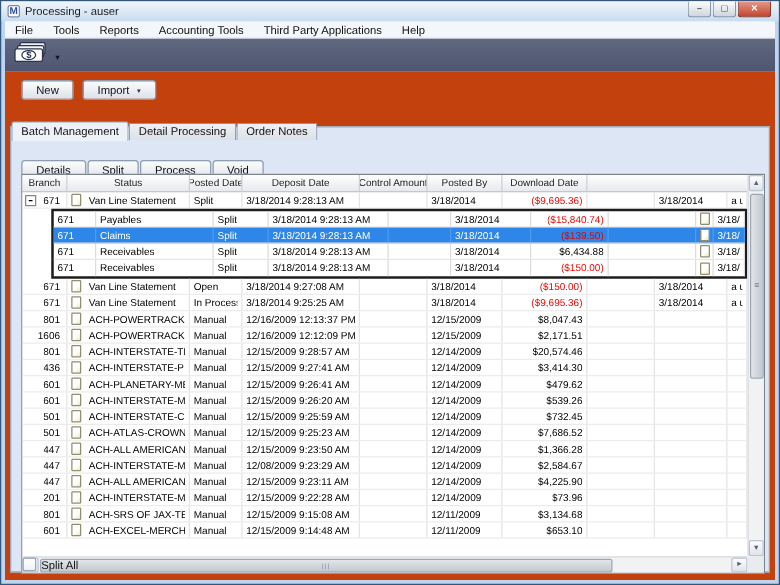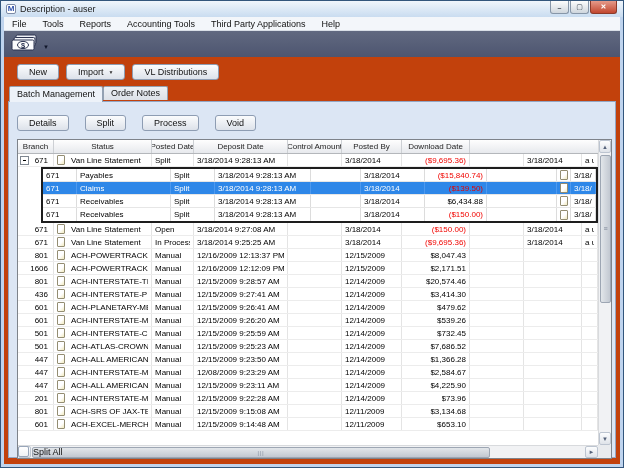--- a/index.html
+++ b/index.html
@@ -27,26 +27,26 @@
   .moneybtn{display:flex;align-items:center}
   .tcaret::before{content:"▼";font-size:6px;color:#10162a;margin-left:4px}
 
   
   .content{position:absolute;left:3px;right:3px;top:56px;bottom:3px;background:#c2410c}
   .topbtns{position:absolute;left:13px;top:7px;display:flex;gap:7px}
   .btn{appearance:none;font-family:"Liberation Sans",sans-serif;font-size:9px;height:16px;padding:1px 11px;background:linear-gradient(#fbfcfd,#dde2ea);border:1px solid #8e9db3;border-radius:3px;color:#111;white-space:nowrap}
   .bcaret::before{content:"▼";font-size:5px;color:#333;margin-left:5px;vertical-align:1px}
 
   
-  .tabstrip{position:absolute;left:5px;top:29px;height:16px;display:flex;align-items:flex-start;z-index:3}
+  .tabstrip{position:absolute;left:5px;top:40px;height:16px;display:flex;align-items:center;z-index:3}
   .tab{font-size:9px;height:14px;padding:1px 7px 0;border:1px solid #93a1b2;border-bottom:none;border-radius:2px 2px 0 0;background:linear-gradient(#eef1f5,#dce1e8);color:#111;white-space:nowrap}
   .tab.active{background:#edf2f9;height:16px;padding-top:2px;position:relative;z-index:4}
 
   .tabpanel{position:absolute;left:4px;right:4px;top:44px;bottom:6px;background:#dce6f4;border:1px solid #93a6c4}
-  .gridbtns{position:absolute;left:8px;top:13px;display:flex;gap:16px}
+  .gridbtns{position:absolute;left:8px;top:26px;display:flex;gap:1px}
   .depositbtn{position:absolute;right:7px;top:11px}
 
   
   .grid{position:absolute;left:8px;top:37px;width:595px;height:320px;border:1px solid #7e838a;background:#fff;font-size:8px}
   .ghead{position:absolute;left:0;top:0;right:13px;height:14px;display:grid;grid-template-columns:36px 98px 42px 94px 54px 60px 68px 54px 58px 1fr;background:linear-gradient(#fefefe,#e7e9ed);border-bottom:1px solid #b4b7bb}
   .hcell{border-right:1px solid #cdd0d4;display:flex;align-items:center;justify-content:center;color:#1d1d1d;overflow:hidden;white-space:nowrap}
   .hcell:last-child{border-right:none}
   .sorticon::before{content:"▽";font-size:6px;color:#99a1ac;margin-left:3px}
 
   .gbody{position:absolute;left:0;top:14px;right:13px;bottom:13px;overflow:hidden;background:#fff}
@@ -88,21 +88,21 @@
   .showall{position:absolute;left:9px;top:344px;display:flex;align-items:center;gap:4px;font-size:9px;color:#111}
   .checkbox{width:11px;height:11px;background:linear-gradient(#fff,#eef1f5);border:1px solid #98a6ba;border-radius:2px;flex:0 0 auto}
 </style>
 </head>
 <body>
 
 <div class="window">
 
   <div class="titlebar">
     <div class="appicon">M</div>
-    <div class="title">Description - auser</div>
+    <div class="title">Processing - auser</div>
     <div class="winbtns">
       <div class="wbtn min"></div>
       <div class="wbtn max"></div>
       <div class="wbtn close"></div>
     </div>
   </div>
 
   <div class="menubar">
       <div class="menu-item">File</div>
       <div class="menu-item">Tools</div>
@@ -125,25 +125,25 @@
       </span>
       <span class="tcaret"></span>
     </div>
   </div>
 
   <div class="content">
 
     <div class="topbtns">
       <button class="btn">New</button>
       <button class="btn"><span>Import</span><span class="bcaret"></span></button>
-      <button class="btn">VL Distributions</button>
     </div>
 
     <div class="tabstrip">
         <div class="tab active">Batch Management</div>
+        <div class="tab">Detail Processing</div>
         <div class="tab">Order Notes</div>
       </div>
 
     <div class="tabpanel">
       <div class="gridbtns">
           <button class="btn">Details</button>
           <button class="btn">Split</button>
           <button class="btn">Process</button>
           <button class="btn">Void</button>
         </div>

